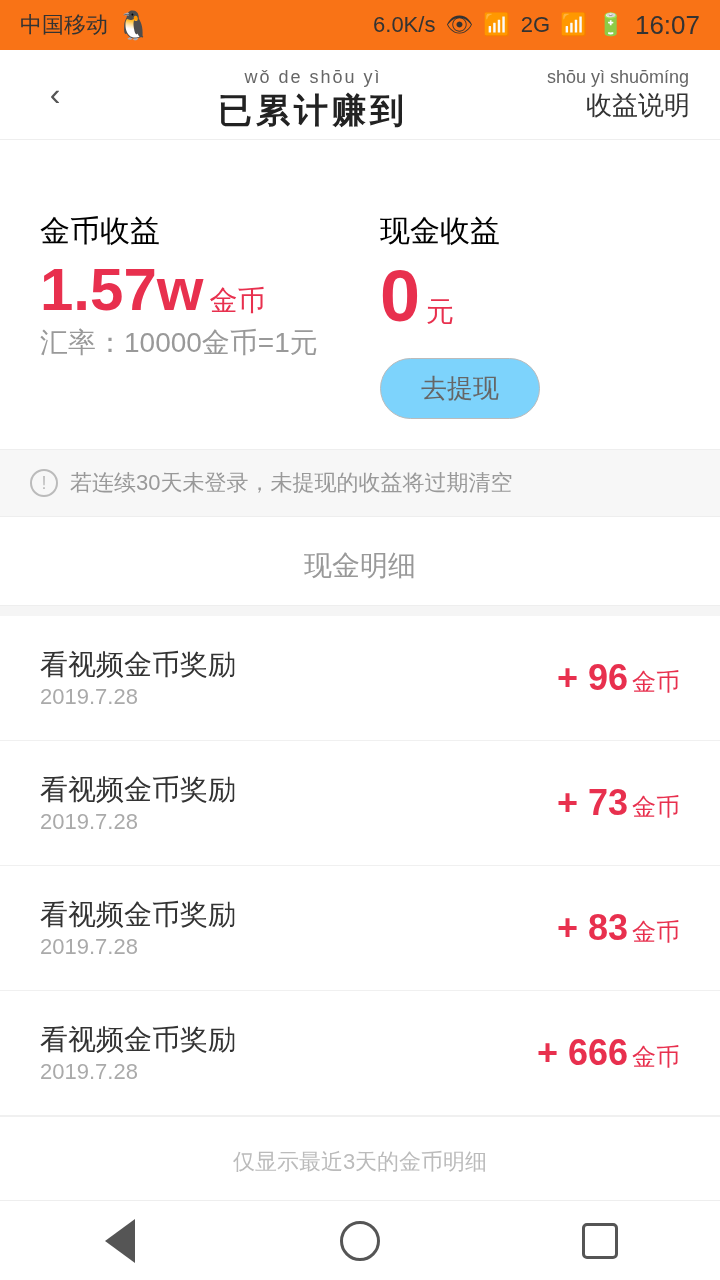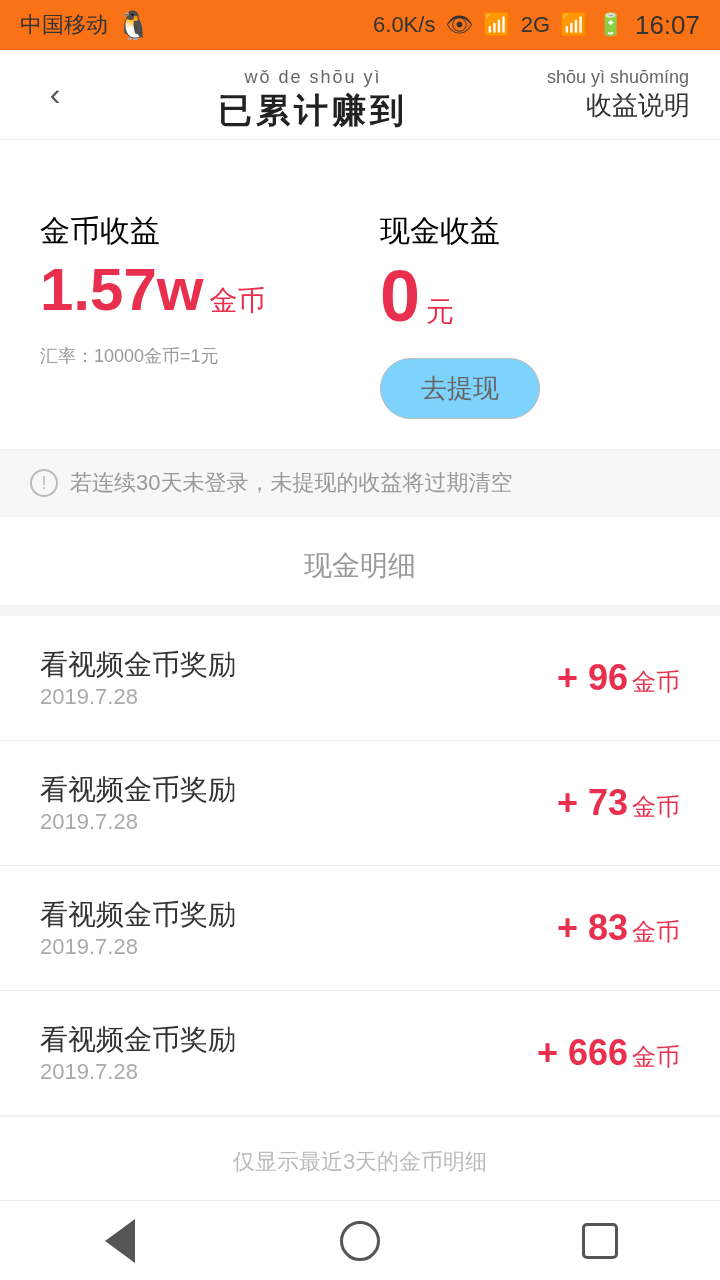--- a/index.html
+++ b/index.html
@@ -132,23 +132,23 @@
       font-size: 28px;
       color: #e8304e;
     }
     .amount-big-black {
       font-size: 72px;
       font-weight: bold;
       color: #e8304e;
       line-height: 1;
     }
     .exchange-rate {
-      font-size: 18px;
+      font-size: 28px;
       color: #999;
-      margin-top: 24px;
+      margin-top: 4px;
     }
     .withdraw-btn {
       border: 1.5px solid #bbb;
       border-radius: 40px;
       padding: 12px 40px;
       font-size: 26px;
       color: #666;
       background: #7dd3fc;
       margin-top: 26px;
       cursor: pointer;

